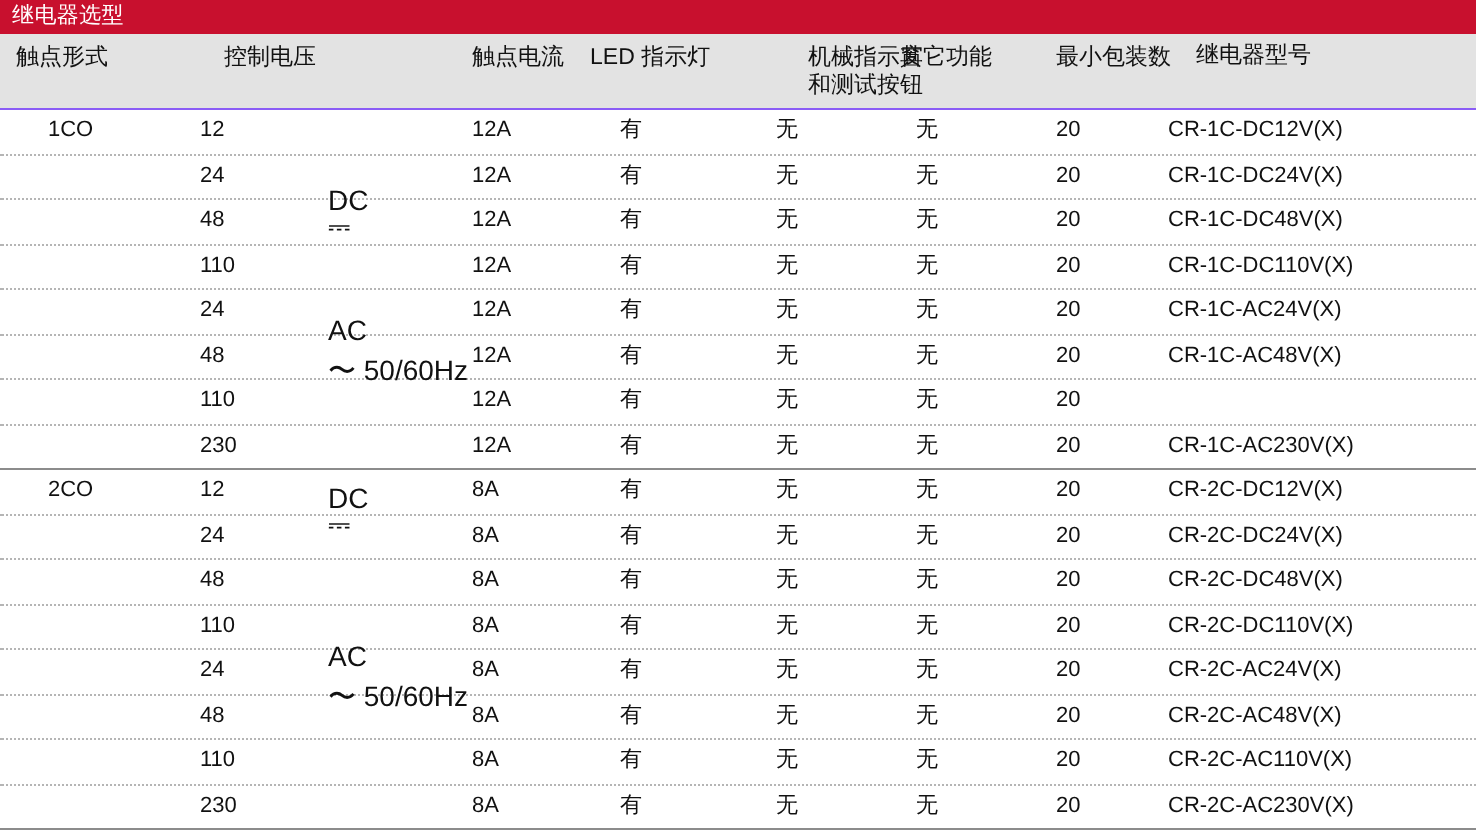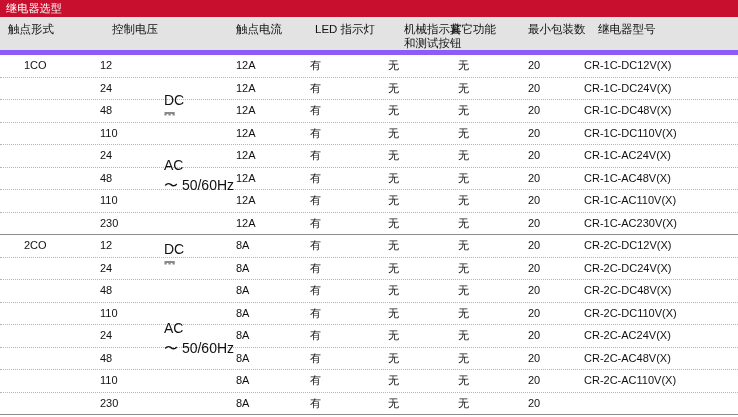--- a/index.html
+++ b/index.html
@@ -35,21 +35,21 @@
     font-size: 11px;
     line-height: 11px;
     font-weight: normal;
     letter-spacing: 0.2px;
   }
   
   .head-row {
     background: #e3e3e3;
     height: 38px;
     box-sizing: border-box;
-    border-bottom: 5px solid #8b5cf6;
+    border-bottom: 1px solid #8b5cf6;
     position: relative;
   }
   .head-cell {
     position: absolute;
     top: 5px;
     font-size: 11.5px;
     line-height: 14px;
     color: #111111;
     white-space: pre-line;
   }
@@ -103,26 +103,26 @@
 <div class="sheet">
 
   <div class="title-bar">
     <span class="title-text">继电器选型</span>
   </div>
 
   <div class="head-row">
     <span class="head-cell" style="left:8px;">触点形式</span>
     <span class="head-cell" style="left:112px;">控制电压</span>
     <span class="head-cell" style="left:236px;">触点电流</span>
-    <span class="head-cell" style="left:315px;">LED 指示灯</span>
+    <span class="head-cell" style="left:295px;">LED 指示灯</span>
     <span class="head-cell" style="left:404px;text-align:center;">机械指示窗
 和测试按钮</span>
     <span class="head-cell" style="left:450px;">其它功能</span>
     <span class="head-cell" style="left:528px;">最小包装数</span>
-    <span class="head-cell" style="left:598px;">继电器型号</span>
+    <span class="head-cell" style="left:598px;font-family:Liberation Mono, monospace;">继电器型号</span>
   </div>
 
   <div class="body">
 
     <div class="row dotted">
       <span class="cell c0">1CO</span>
       <span class="cell c1">12</span>
       <span class="cell c3">12A</span>
       <span class="cell c4">有</span>
       <span class="cell c5">无</span>
@@ -175,21 +175,20 @@
       <span class="cell c7">20</span>
       <span class="cell c8">CR-1C-AC48V(X)</span>
     </div>
     <div class="row dotted">
       <span class="cell c1">110</span>
       <span class="cell c3">12A</span>
       <span class="cell c4">有</span>
       <span class="cell c5">无</span>
       <span class="cell c6">无</span>
       <span class="cell c7">20</span>
-      <span class="cell c8">CR-1C-AC110V(X)</span>
     </div>
     <div class="row solid">
       <span class="cell c1">230</span>
       <span class="cell c3">12A</span>
       <span class="cell c4">有</span>
       <span class="cell c5">无</span>
       <span class="cell c6">无</span>
       <span class="cell c7">20</span>
       <span class="cell c8">CR-1C-AC230V(X)</span>
     </div>
@@ -258,20 +257,21 @@
       <span class="cell c7">20</span>
       <span class="cell c8">CR-2C-AC110V(X)</span>
     </div>
     <div class="row solid">
       <span class="cell c1">230</span>
       <span class="cell c3">8A</span>
       <span class="cell c4">有</span>
       <span class="cell c5">无</span>
       <span class="cell c6">无</span>
       <span class="cell c7">20</span>
+      <span class="cell c8">CR-2C-AC230V(X)</span>
     </div>
 
     <div class="row solid">
       
       
       
       
       
       
       

